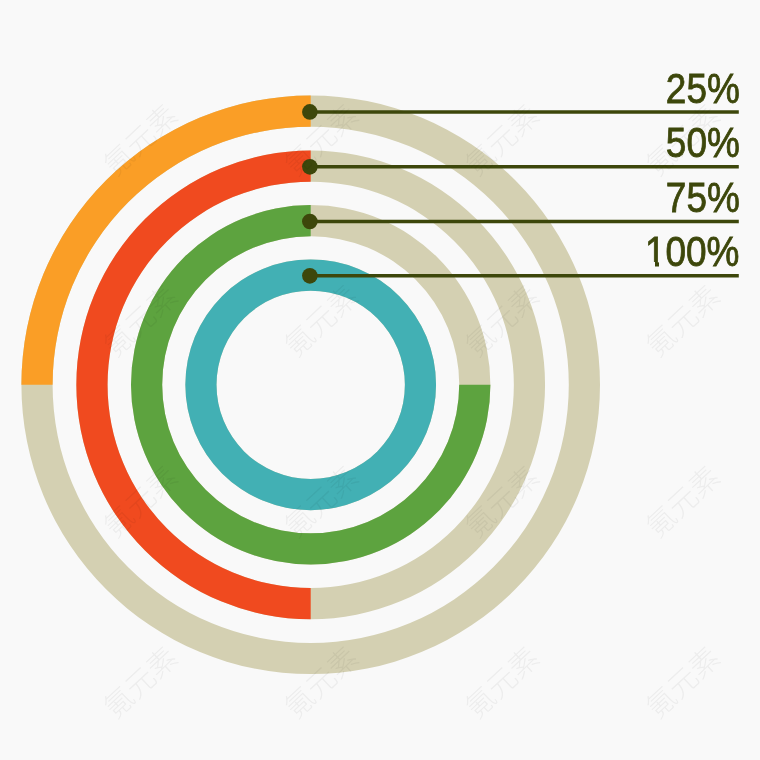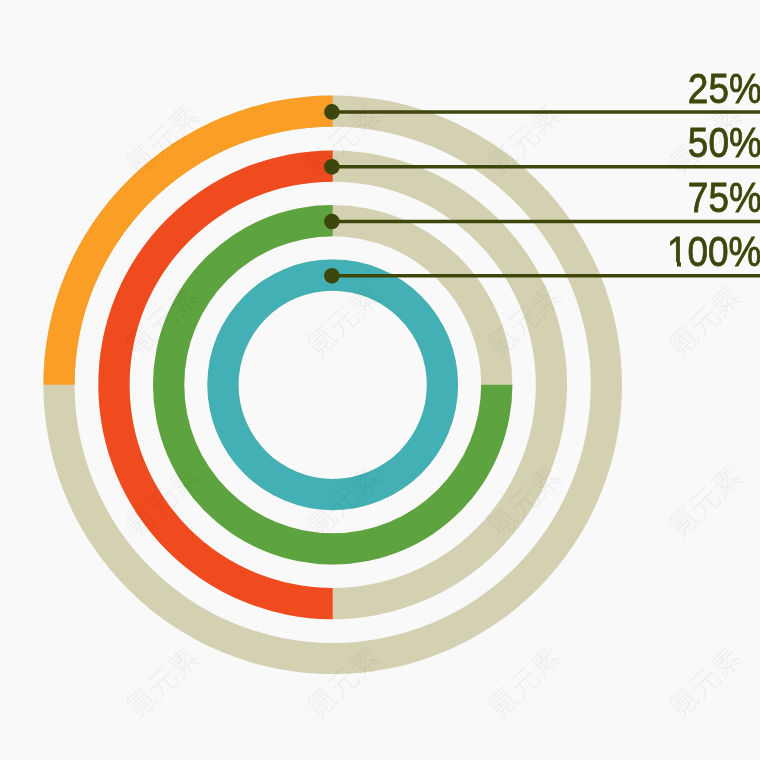--- a/index.html
+++ b/index.html
@@ -1,19 +1,19 @@
 <!DOCTYPE html>
 <html><head>
 <meta charset="utf-8">
 <title>Concentric Ring Progress Chart</title>
 <style>
   html,body{margin:0;padding:0;}
   body{width:760px;height:760px;overflow:hidden;background:#f9f9f9;
        font-family:"Liberation Sans",sans-serif;}
-  #stage{position:relative;width:676px;height:760px;margin-left:22px;}
+  #stage{position:relative;width:676px;height:760px;}
   svg{display:block;position:absolute;left:0;top:0;}
 
   .legend{position:absolute;left:0;top:0;width:760px;height:760px;pointer-events:none;}
   .legend-row{position:absolute;right:0;width:760px;text-align:right;
               line-height:1;white-space:nowrap;}
   .legend-value{display:inline-block;transform:scaleX(0.845);transform-origin:100% 50%;
                 font-family:"Liberation Sans",sans-serif;font-weight:400;
                 -webkit-text-stroke:0.85px currentColor;position:relative;}
   
   .foot-mask{position:absolute;background:#f9f9f9;}

